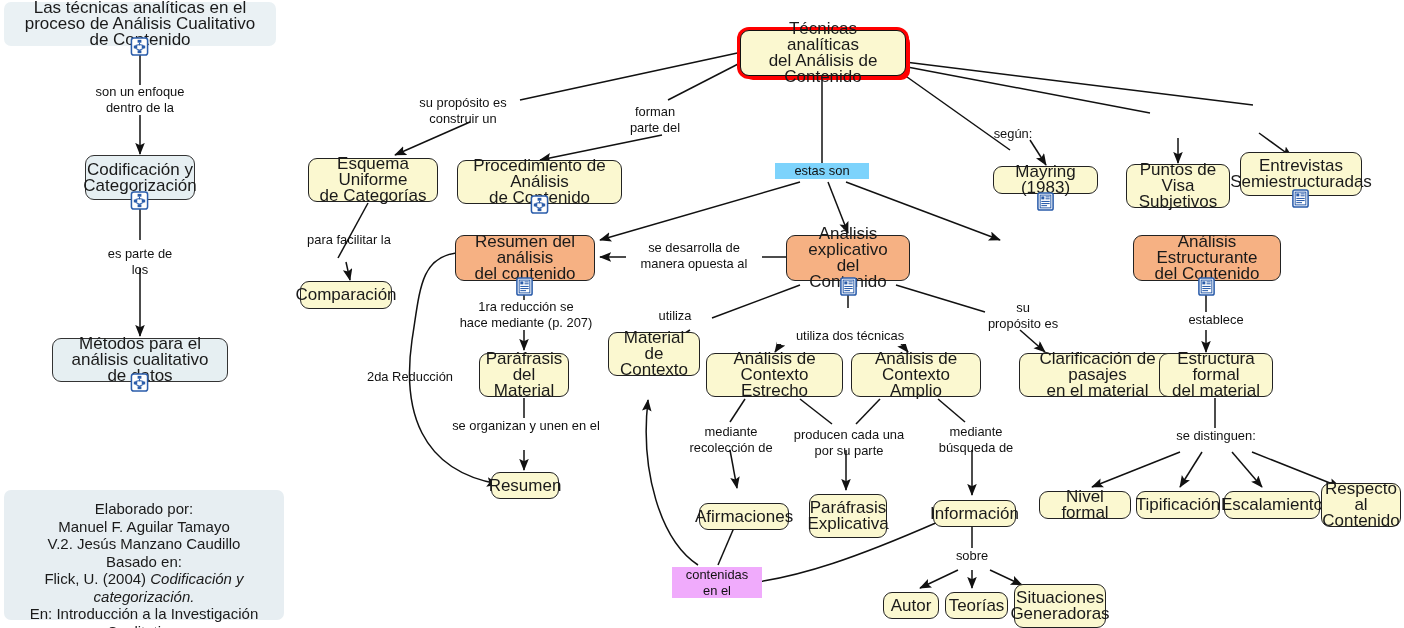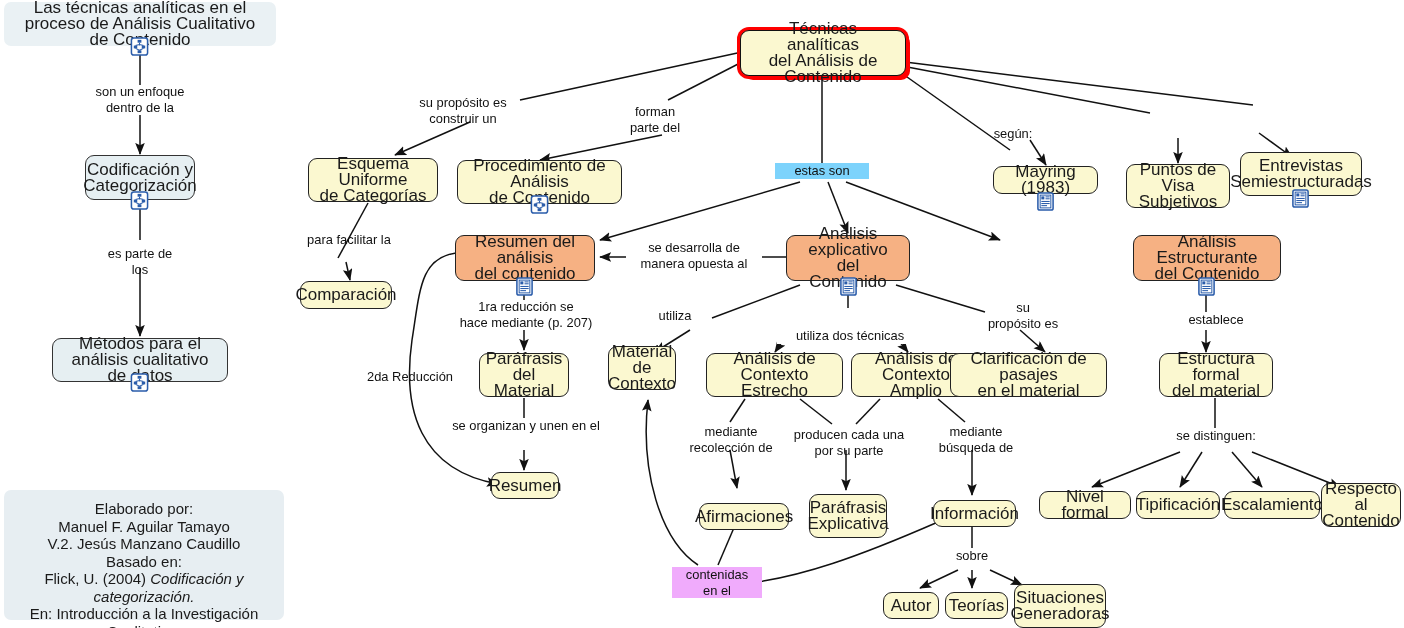--- a/index.html
+++ b/index.html
@@ -262,33 +262,33 @@
   </svg>
 
   <div class="node" style="left:479px;top:353px;width:90px;height:44px;">
     <span>Paráfrasis del<br>Material</span>
   </div>
 
   <div class="node" style="left:491px;top:472px;width:68px;height:27px;">
     <span>Resumen</span>
   </div>
 
-  <div class="node" style="left:608px;top:346px;width:68px;height:44px;">
+  <div class="node" style="left:608px;top:332px;width:92px;height:44px;">
     <span>Material de<br>Contexto</span>
   </div>
 
   <div class="node" style="left:706px;top:353px;width:137px;height:44px;">
     <span>Análisis de Contexto<br>Estrecho</span>
   </div>
 
   <div class="node" style="left:851px;top:353px;width:130px;height:44px;">
     <span>Análisis de Contexto<br>Amplio</span>
   </div>
 
-  <div class="node" style="left:950px;top:353px;width:157px;height:44px;justify-content:flex-end;">
+  <div class="node" style="left:1019px;top:353px;width:157px;height:44px;justify-content:flex-end;">
     <span>Clarificación de pasajes<br>en el material</span>
   </div>
 
   <div class="node" style="left:1159px;top:353px;width:114px;height:44px;">
     <span>Estructura formal<br>del material</span>
   </div>
 
   <div class="node" style="left:699px;top:503px;width:90px;height:27px;">
     <span>Afirmaciones</span>
   </div>

